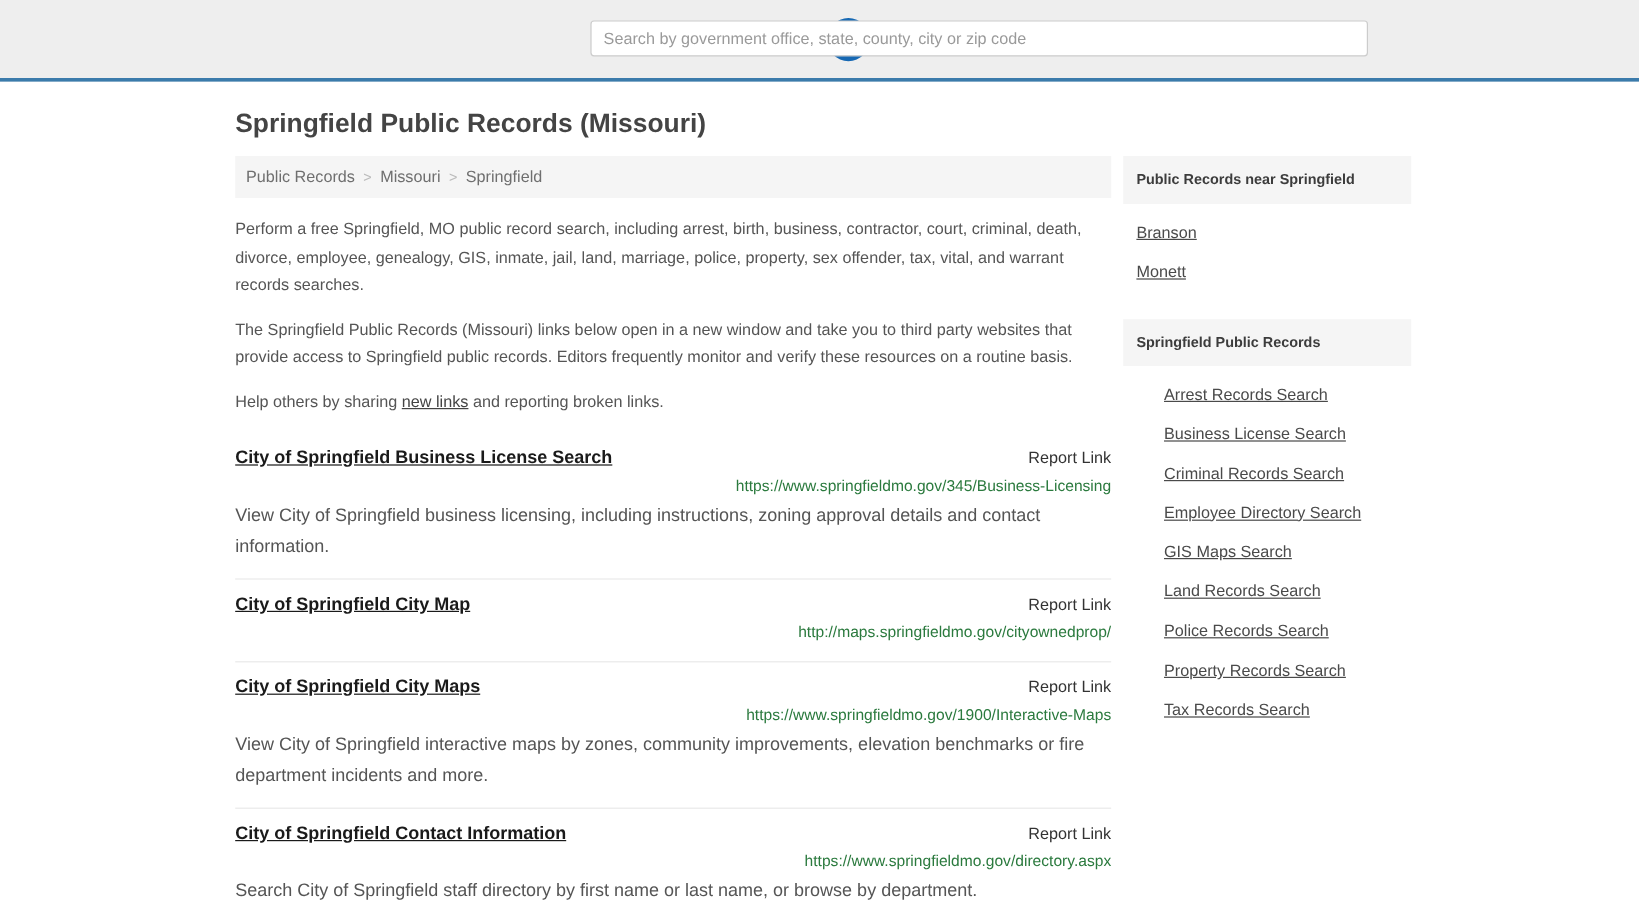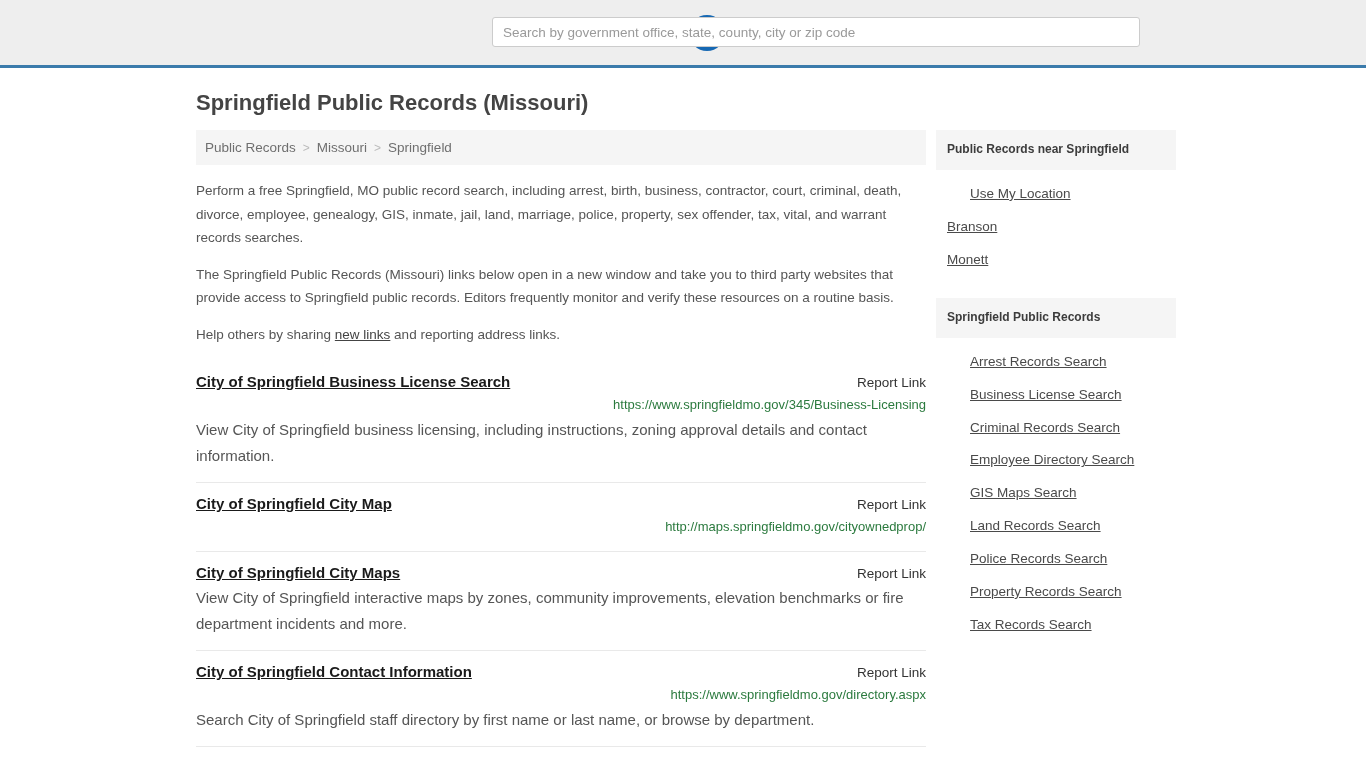--- a/index.html
+++ b/index.html
@@ -225,21 +225,21 @@
       <nav class="breadcrumb">
         <a href="#">Public Records</a>
         <span class="crumb-sep">&gt;</span>
         <a href="#">Missouri</a>
         <span class="crumb-sep">&gt;</span>
         <span class="crumb-current">Springfield</span>
       </nav>
 
       <p class="intro">Perform a free Springfield, MO public record search, including arrest, birth, business, contractor, court, criminal, death, divorce, employee, genealogy, GIS, inmate, jail, land, marriage, police, property, sex offender, tax, vital, and warrant records searches.</p>
       <p class="intro">The Springfield Public Records (Missouri) links below open in a new window and take you to third party websites that provide access to Springfield public records. Editors frequently monitor and verify these resources on a routine basis.</p>
-      <p class="intro"><span>Help others by sharing </span><a href="#">new links</a><span> and reporting address links.</span></p>
+      <p class="intro"><span>Help others by sharing </span><a href="#">new links</a><span> and reporting broken links.</span></p>
 
       <div class="results" id="results-list">
           <div class="result">
             <div class="result-head">
               <a class="result-title" href="#">City of Springfield Business License Search</a>
               <a class="report-link" href="#">Report Link</a>
             </div>
             <a class="result-url" href="#">https://www.springfieldmo.gov/345/Business-Licensing</a>
             <div class="result-desc">View City of Springfield business licensing, including instructions, zoning approval details and contact information.</div>
           </div>
@@ -248,40 +248,40 @@
               <a class="result-title" href="#">City of Springfield City Map</a>
               <a class="report-link" href="#">Report Link</a>
             </div>
             <a class="result-url" href="#">http://maps.springfieldmo.gov/cityownedprop/</a>
           </div>
           <div class="result">
             <div class="result-head">
               <a class="result-title" href="#">City of Springfield City Maps</a>
               <a class="report-link" href="#">Report Link</a>
             </div>
+            <a class="result-url" href="#">https://www.springfieldmo.gov/1900/Interactive-Maps</a>
             <div class="result-desc">View City of Springfield interactive maps by zones, community improvements, elevation benchmarks or fire department incidents and more.</div>
           </div>
           <div class="result">
             <div class="result-head">
               <a class="result-title" href="#">City of Springfield Contact Information</a>
               <a class="report-link" href="#">Report Link</a>
             </div>
             <a class="result-url" href="#">https://www.springfieldmo.gov/directory.aspx</a>
             <div class="result-desc">Search City of Springfield staff directory by first name or last name, or browse by department.</div>
           </div>
         </div>
 
     </div>
 
     <div class="side-col">
 
       <div class="side-box">
         <div class="side-head">Public Records near Springfield</div>
         <ul class="side-list" id="nearby-list">
-            <li><a href="#" class="indented">Use My Location</a></li>
             <li><a href="#" class="">Branson</a></li>
             <li><a href="#" class="">Monett</a></li>
           </ul>
       </div>
 
       <div class="side-box">
         <div class="side-head">Springfield Public Records</div>
         <ul class="side-list" id="records-list">
             <li><a href="#" class="indented">Arrest Records Search</a></li>
             <li><a href="#" class="indented">Business License Search</a></li>

